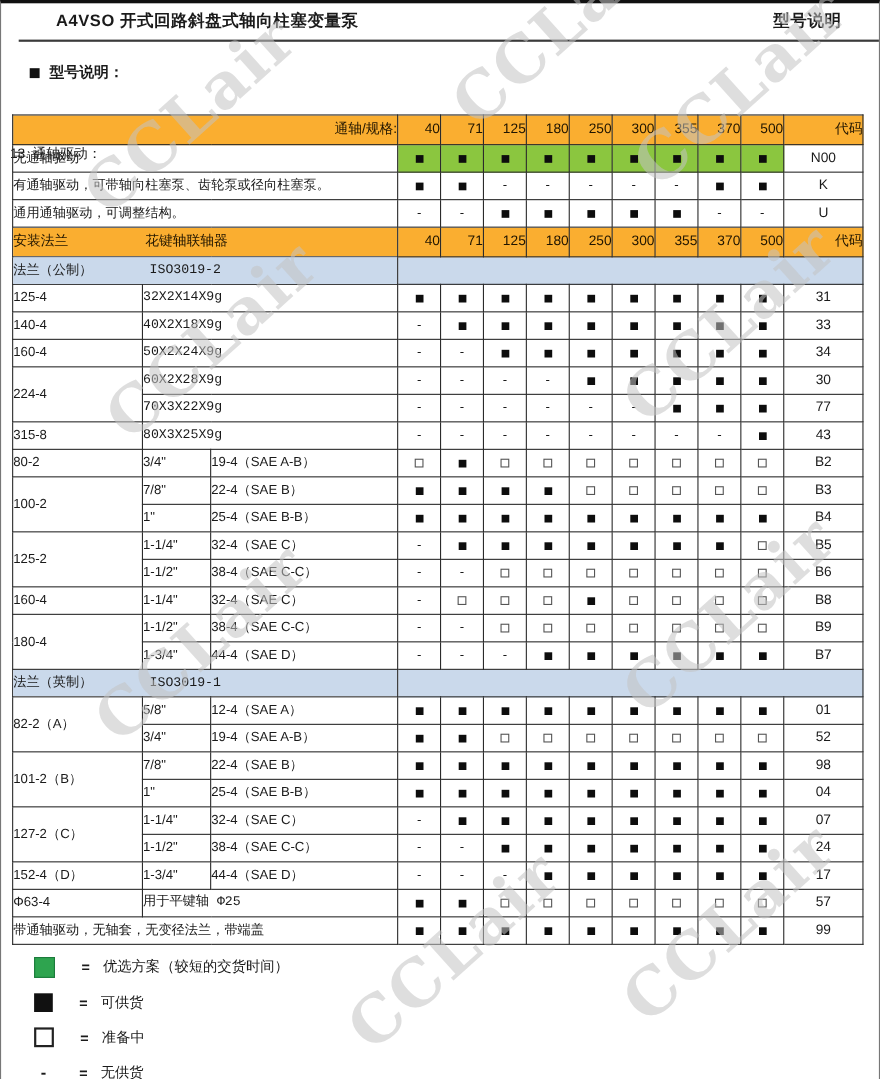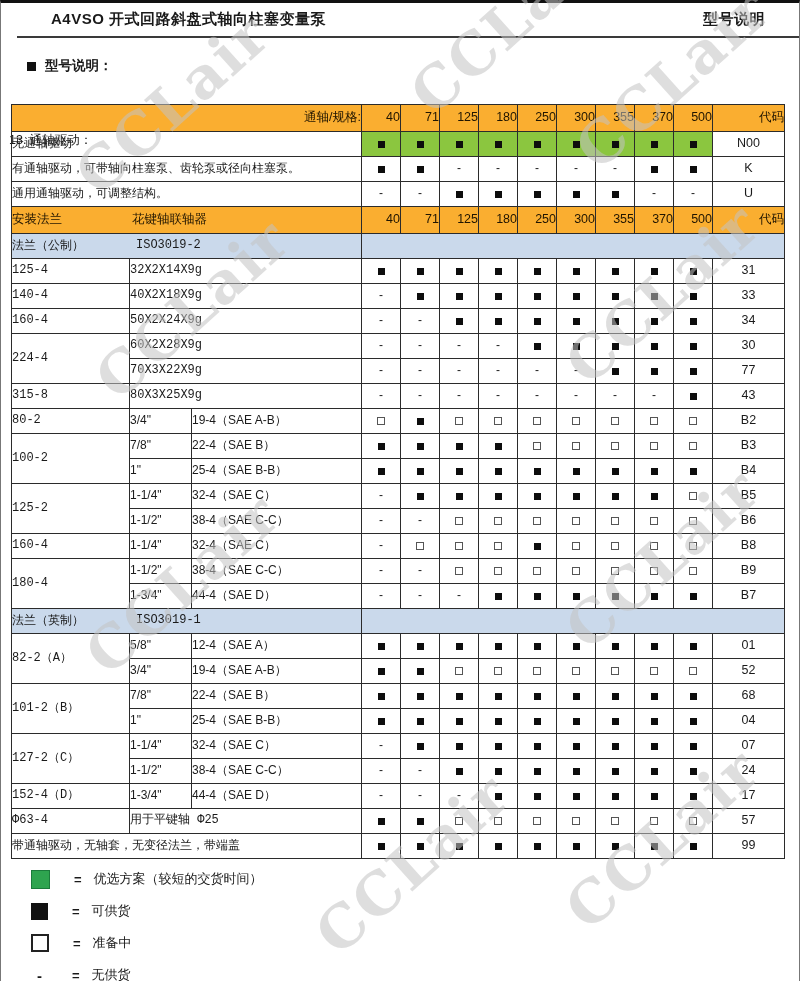--- a/index.html
+++ b/index.html
@@ -20,21 +20,21 @@
   .bullet-sq{width:9px;height:9px;background:#111;margin-right:9px;display:inline-block;}
   .step-line{position:absolute;top:83px;left:8px;font-size:12.5px;margin-top:46px;}
   
   table.spec{
     position:absolute;top:101px;left:10px;width:773px;
     border-collapse:collapse;table-layout:fixed;font-size:12px;
   }
   table.spec td{border:1px solid #2b2b2b;height:24px;padding:0;vertical-align:middle;line-height:1.1;}
   tr.hdr td{height:26px;background:var(--orange,#FAAE30);text-align:right;font-size:12.5px;color:#201500;}
   td.lbl{text-align:left;padding-left:12px;}
-  td.c1{border-right:none;text-align:left;padding-left:12px;font-family:Liberation Mono, monospace;}
+  td.c1{border-right:none;text-align:left;padding-left:12px;}
   td.c2{border-left:none;border-right:none;text-align:left;padding-left:5px;}
   td.c3{border-left:none;text-align:left;padding-left:3px;}
   td.c23{border-left:none;text-align:left;padding-left:3px;font-family:Liberation Mono, monospace;}
   td.mark{text-align:center;}
   td.mark.green{background:var(--green,#8BC63F);}
   td.codec{text-align:center;font-size:12.5px;}
   tr.section td{background:var(--blue,#CAD9EB);}
   td.sec-label{position:relative;text-align:left;padding-left:12px;}
   .sec-std{position:absolute;left:124px;top:50%;transform:translateY(-50%);font-family:Liberation Mono, monospace;}
   td.mount{position:relative;text-align:left !important;padding-left:12px;}
@@ -401,21 +401,21 @@
           <td class="c3">22-4（SAE B）</td>
           <td class="mark"><span class="sq sq-f"></span></td>
           <td class="mark"><span class="sq sq-f"></span></td>
           <td class="mark"><span class="sq sq-f"></span></td>
           <td class="mark"><span class="sq sq-f"></span></td>
           <td class="mark"><span class="sq sq-f"></span></td>
           <td class="mark"><span class="sq sq-f"></span></td>
           <td class="mark"><span class="sq sq-f"></span></td>
           <td class="mark"><span class="sq sq-f"></span></td>
           <td class="mark"><span class="sq sq-f"></span></td>
-          <td class="codec">68</td>
+          <td class="codec">98</td>
         </tr>
         <tr>
           <td class="c2">1"</td>
           <td class="c3">25-4（SAE B-B）</td>
           <td class="mark"><span class="sq sq-f"></span></td>
           <td class="mark"><span class="sq sq-f"></span></td>
           <td class="mark"><span class="sq sq-f"></span></td>
           <td class="mark"><span class="sq sq-f"></span></td>
           <td class="mark"><span class="sq sq-f"></span></td>
           <td class="mark"><span class="sq sq-f"></span></td>

